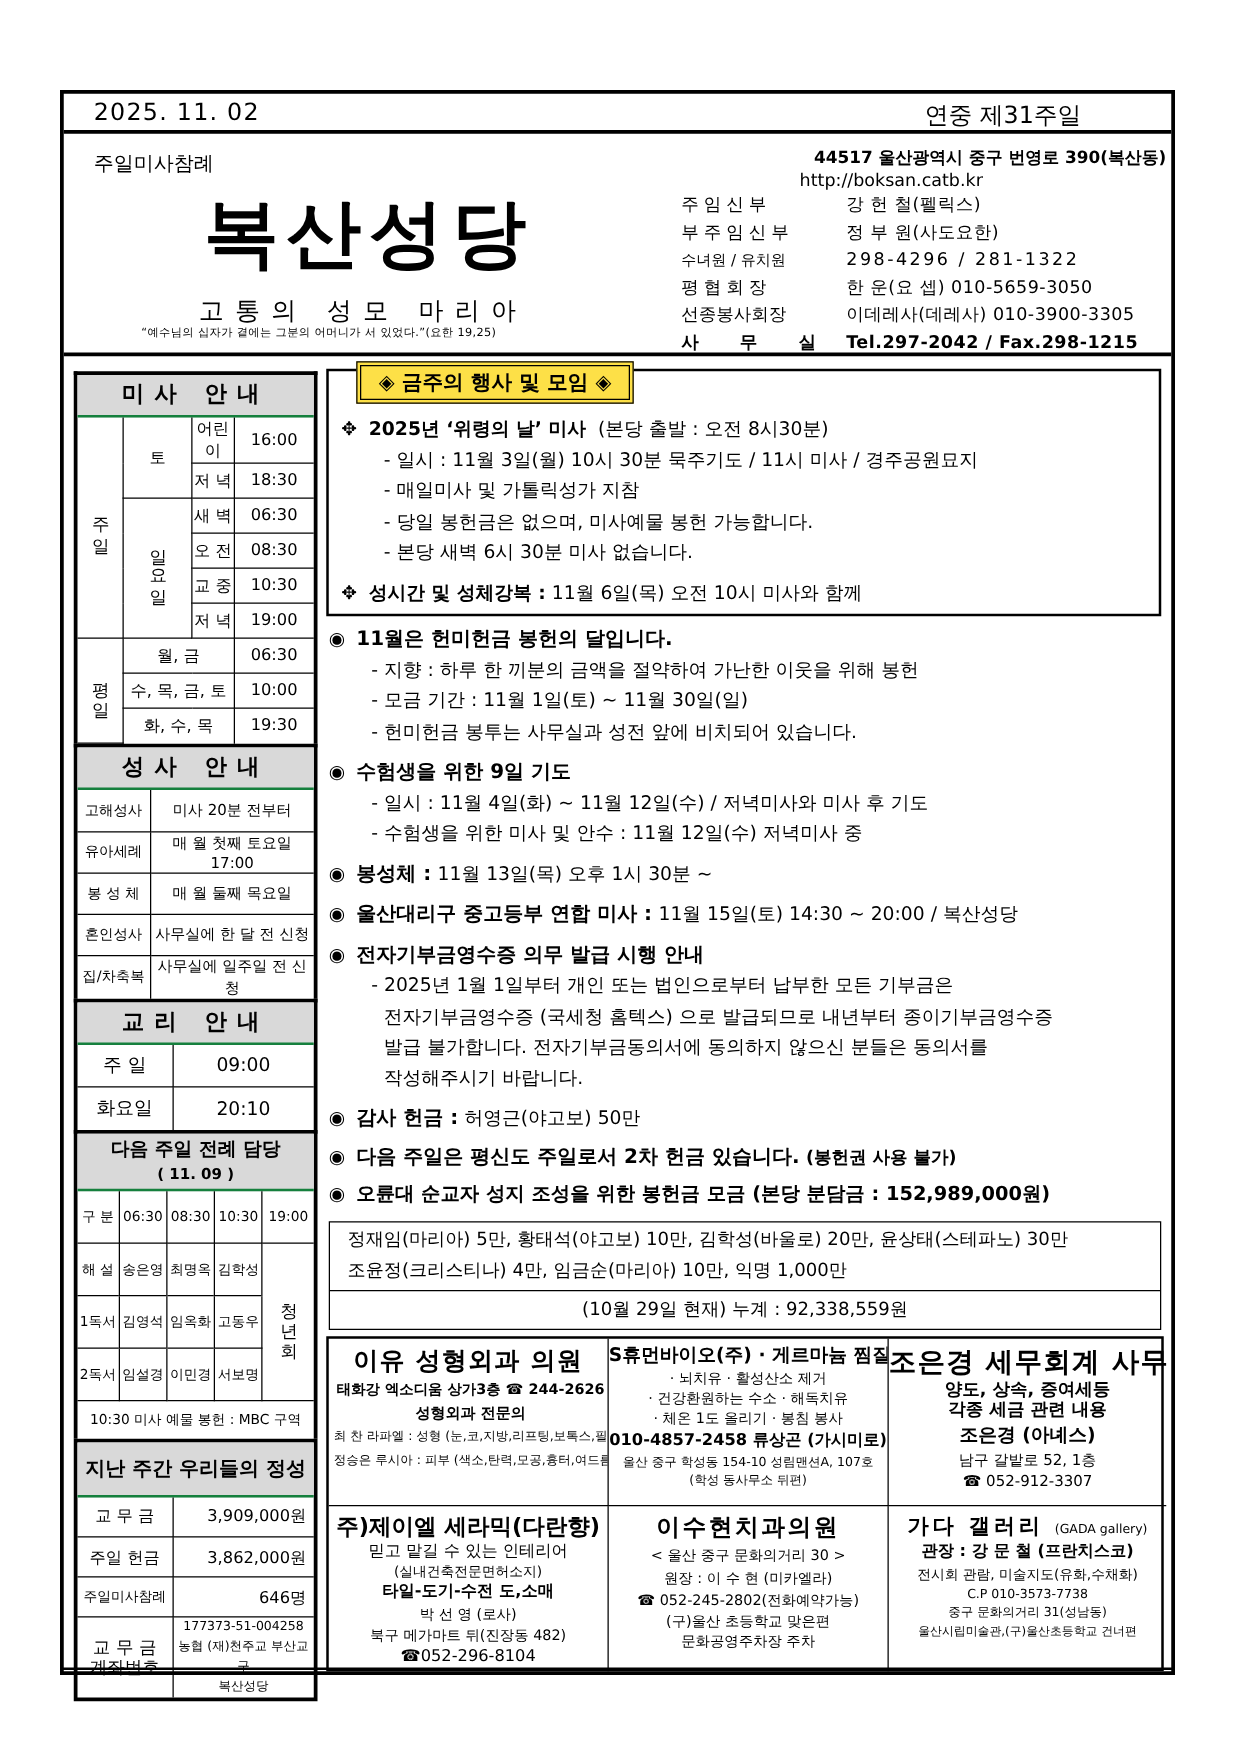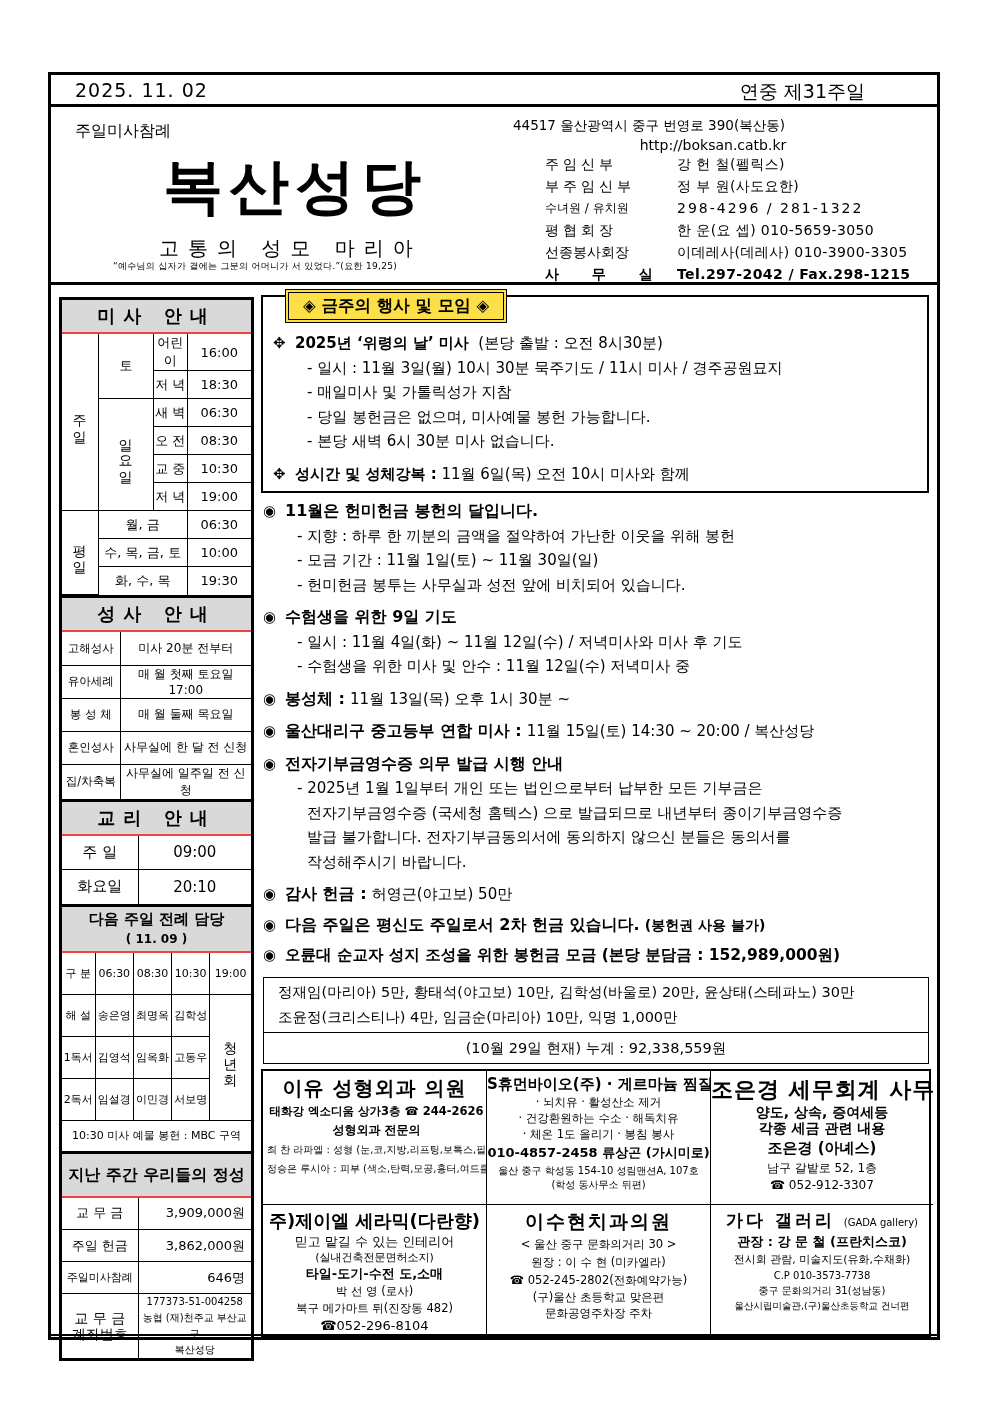--- a/index.html
+++ b/index.html
@@ -12,32 +12,32 @@
     .topbar { position: absolute; left: 0; top: 0; width: 886px; height: 32px; border-bottom: 3px solid #000; }
     .topbar .date { position: absolute; left: 24px; top: 4px; font-size: 19px; letter-spacing: 1px; }
     .topbar .week { position: absolute; right: 72px; top: 4px; font-size: 19px; }
 
     .header { position: absolute; left: 0; top: 32px; width: 886px; height: 178px; border-bottom: 3px solid #000; }
     .header .deanery { position: absolute; left: 24px; top: 14px; font-size: 16px; }
     .header .church { position: absolute; left: 112px; top: 40px; font-family: "DejaVu Serif", serif; font-weight: bold; font-size: 60px; letter-spacing: 6px; }
     .header .patron { position: absolute; left: 108px; top: 128px; font-family: "DejaVu Serif", serif; font-size: 20px; letter-spacing: 9px; }
     .header .quote { position: absolute; left: 62px; top: 153px; font-size: 9px; letter-spacing: 0.3px; }
     .info { position: absolute; left: 482px; top: 10px; width: 400px; font-size: 14px; }
-    .info .addr { text-align: left; font-weight: normal; font-size: 13.5px; margin-left: -20px; }
+    .info .addr { text-align: right; font-weight: bold; font-size: 13.5px; margin-left: -20px; }
     .info .url { text-align: center; font-size: 14px; margin-left: -40px; margin-top: 2px; }
     .info .row { display: flex; height: 22px; line-height: 22px; margin-left: 12px; }
     .info .row .k { width: 132px; letter-spacing: 4px; white-space: nowrap; }
     .info .row .v { white-space: nowrap; letter-spacing: 0.4px; }
     .info .row.bold .k, .info .row.bold .v { font-weight: bold; }
 
     
     .leftcol { position: absolute; left: 8px; top: 222px; width: 195px; }
     .box { border: 3px solid #000; border-bottom: none; width: 195px; }
     .box:last-child { border-bottom: 3px solid #000; }
-    .box-title { background: #d9d9d9; text-align: center; border-bottom: 2px solid #ef4444; font-weight: bold; font-size: 18px; letter-spacing: 8px; }
+    .box-title { background: #d9d9d9; text-align: center; border-bottom: 2px solid #15803d; font-weight: bold; font-size: 18px; letter-spacing: 8px; }
     table { border-collapse: collapse; width: 100%; }
     td { border: 1px solid #000; text-align: center; font-size: 13px; padding: 0; }
     .box table tr:first-child td { border-top: none; }
     .box table td:first-child { border-left: none; }
     .box table td:last-child { border-right: none; }
     .box table tr:last-child td { border-bottom: none; }
 
     .mass td { height: 28px; font-size: 13px; }
     .vert { writing-mode: vertical-rl; text-orientation: upright; letter-spacing: 2px; font-size: 14px; }
     .sacr td { height: 33px; font-size: 12px; }

